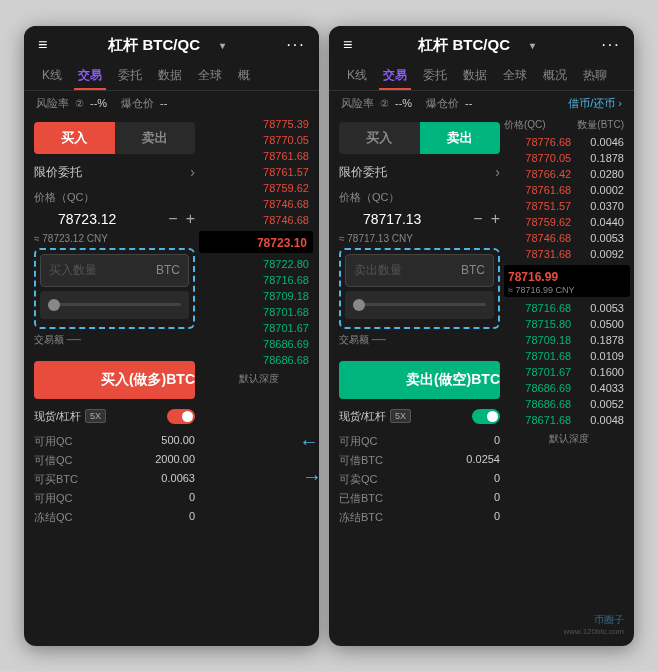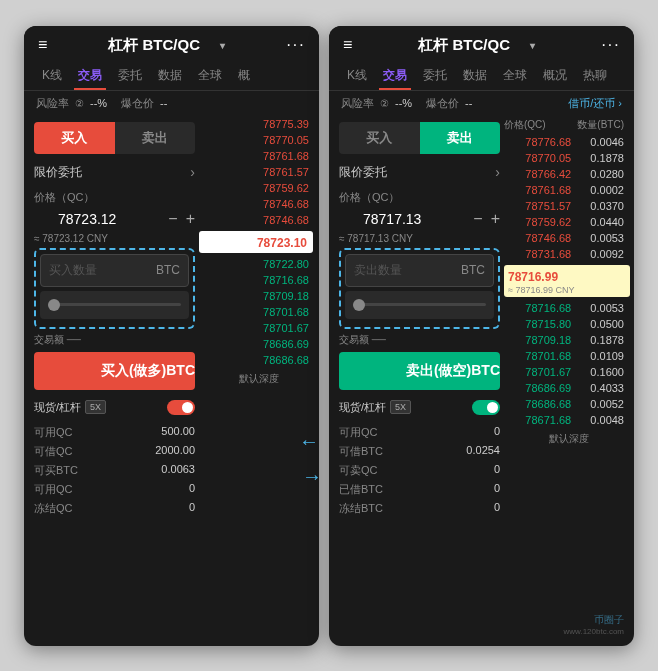--- a/index.html
+++ b/index.html
@@ -225,21 +225,21 @@
       background: #888;
       border-radius: 50%;
       position: absolute;
       left: 0;
       top: -4.5px;
     }
     
     .trade-info {
       font-size: 10px;
       color: #888;
-      margin-bottom: 5px;
+      margin-bottom: 14px;
     }
     
     .action-btn {
       width: 100%;
       padding: 10px 0;
       border-radius: 4px;
       text-align: right;
       font-size: 14px;
       font-weight: 700;
       cursor: pointer;
@@ -501,21 +501,21 @@
         <div class="ob-row">
             <span class="ob-price">78759.62</span>
           </div>
         <div class="ob-row">
             <span class="ob-price">78746.68</span>
           </div>
         <div class="ob-row">
             <span class="ob-price">78746.68</span>
           </div>
 
-        <div style="background:#ffffff; margin: 3px 6px 3px 0; padding:2px 6px; border-radius:3px; text-align:right;">
+        <div style="background:#000000; margin: 3px 6px 3px 0; padding:2px 6px; border-radius:3px; text-align:right;">
           <span style="color:#e74c3c; font-size:12px; font-weight:600;">78723.10</span>
         </div>
 
         <div class="ob-row">
             <span class="ob-price green">78722.80</span>
           </div>
         <div class="ob-row">
             <span class="ob-price green">78716.68</span>
           </div>
         <div class="ob-row">
@@ -691,21 +691,21 @@
           </div>
         <div class="ob-row">
             <span class="ob-price">78746.68</span>
             <span class="ob-qty">0.0053</span>
           </div>
         <div class="ob-row">
             <span class="ob-price">78731.68</span>
             <span class="ob-qty">0.0092</span>
           </div>
 
-        <div style="background:#fef9c3; margin: 3px 4px 3px 0; padding:2px 4px; border-radius:3px;">
+        <div style="background:#000000; margin: 3px 4px 3px 0; padding:2px 4px; border-radius:3px;">
           <span style="color:#e74c3c; font-size:12px; font-weight:600;">78716.99</span>
           <div style="font-size:9px;color:#888;">≈ 78716.99 CNY</div>
         </div>
 
         <div class="ob-row">
             <span class="ob-price green">78716.68</span>
             <span class="ob-qty">0.0053</span>
           </div>
         <div class="ob-row">
             <span class="ob-price green">78715.80</span>

